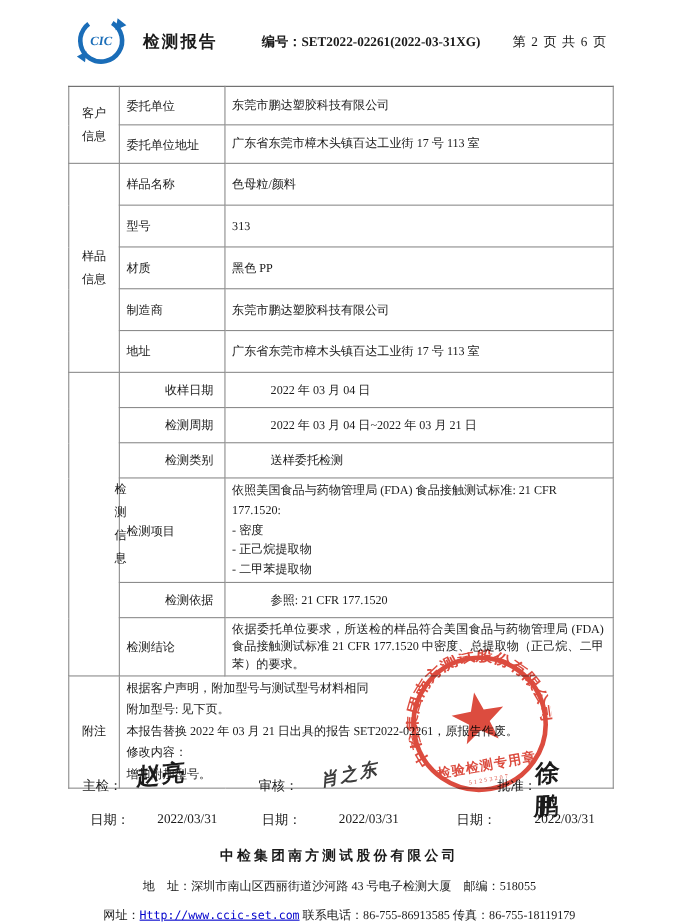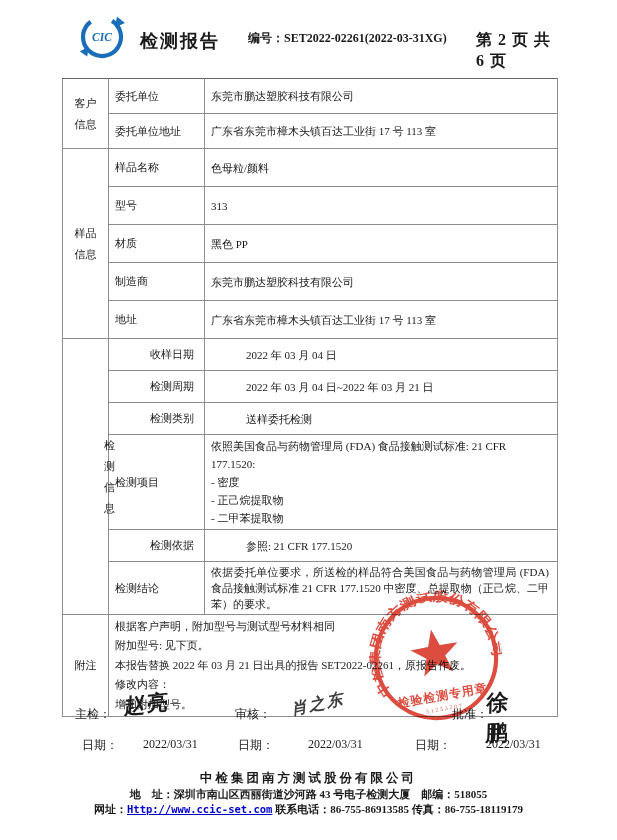--- a/index.html
+++ b/index.html
@@ -1,24 +1,24 @@
 <!DOCTYPE html>
 <html><head>
 <meta charset="utf-8">
 <style>
   html,body{margin:0;padding:0;background:#ffffff;}
   body{font-family:"Liberation Serif","DejaVu Serif",serif;color:#1a1a1a;}
   .page{position:relative;width:617px;height:840px;background:#ffffff;overflow:hidden;}
 
   
-  .header{position:absolute;top:0;left:12px;width:552px;height:70px;}
+  .header{position:absolute;top:0;left:2px;width:552px;height:70px;}
   .logo{position:absolute;left:63px;top:13px;}
-  .h-title{position:absolute;left:128px;top:29px;font-size:18px;font-weight:bold;letter-spacing:2px;}
+  .h-title{position:absolute;left:128px;top:29px;font-size:15px;font-weight:bold;letter-spacing:2px;}
   .h-no{position:absolute;left:236px;top:30px;font-size:12px;font-weight:bold;}
-  .h-page{position:absolute;left:464px;top:30px;font-size:16px;font-weight:bold;letter-spacing:1px;}
+  .h-page{position:absolute;left:464px;top:30px;font-size:12px;font-weight:normal;letter-spacing:1px;}
 
   
   .report-table{position:absolute;top:78px;left:62px;width:495px;border-collapse:collapse;table-layout:fixed;border:1.5px solid #636363;}
   .report-table td{border:1px solid #8c8c8c;font-size:11px;vertical-align:middle;padding:2px 6px;}
   .report-table tr.sec-start td{border-top:1.4px solid #636363;}
   .col-sec{width:46px;}.col-lbl{width:96px;}.col-val{width:353px;}
   .sec-cell{text-align:center;white-space:pre-line;line-height:21px;padding:0;margin-top:31px;}
   .lbl{padding-left:10px;}
   .val{padding-left:12px;white-space:pre-line;line-height:18px;margin-top:36px;}
   .val.justify{white-space:normal;text-align:justify;line-height:16px;padding-right:8px;}
@@ -39,21 +39,21 @@
   .stamp{position:absolute;left:370px;top:592px;width:132px;height:132px;transform:rotate(-10deg);opacity:.9;mix-blend-mode:multiply;pointer-events:none;}
   .stamp .ring{fill:none;stroke:#d8382a;stroke-width:4.2px;}
   .stamp .ringtext{font-size:13px;font-weight:bold;fill:#d8382a;}
   .stamp .cap{font-size:12px;font-weight:bold;fill:#d8382a;letter-spacing:1px;}
   .stamp .serial{font-size:5.5px;fill:#d8382a;letter-spacing:2px;}
   .stamp .star{fill:#d8382a;}
 
   
   .footer{position:absolute;top:770px;left:0;width:617px;text-align:center;}
   .f-company{font-size:12.5px;font-weight:bold;letter-spacing:3px;}
-  .f-line{font-size:11px;margin-top:0;font-weight:bold;}
+  .f-line{font-size:11px;margin-top:11px;}
   .f-url{font-family:"DejaVu Sans Mono","Liberation Mono",monospace;font-size:10.5px;color:#0000cc;text-decoration:underline;}
   .logo-txt{font-style:italic;font-weight:bold;}
 </style>
 </head>
 <body>
 
 <div class="page">
 
   <div class="header">
     <div class="logo">

